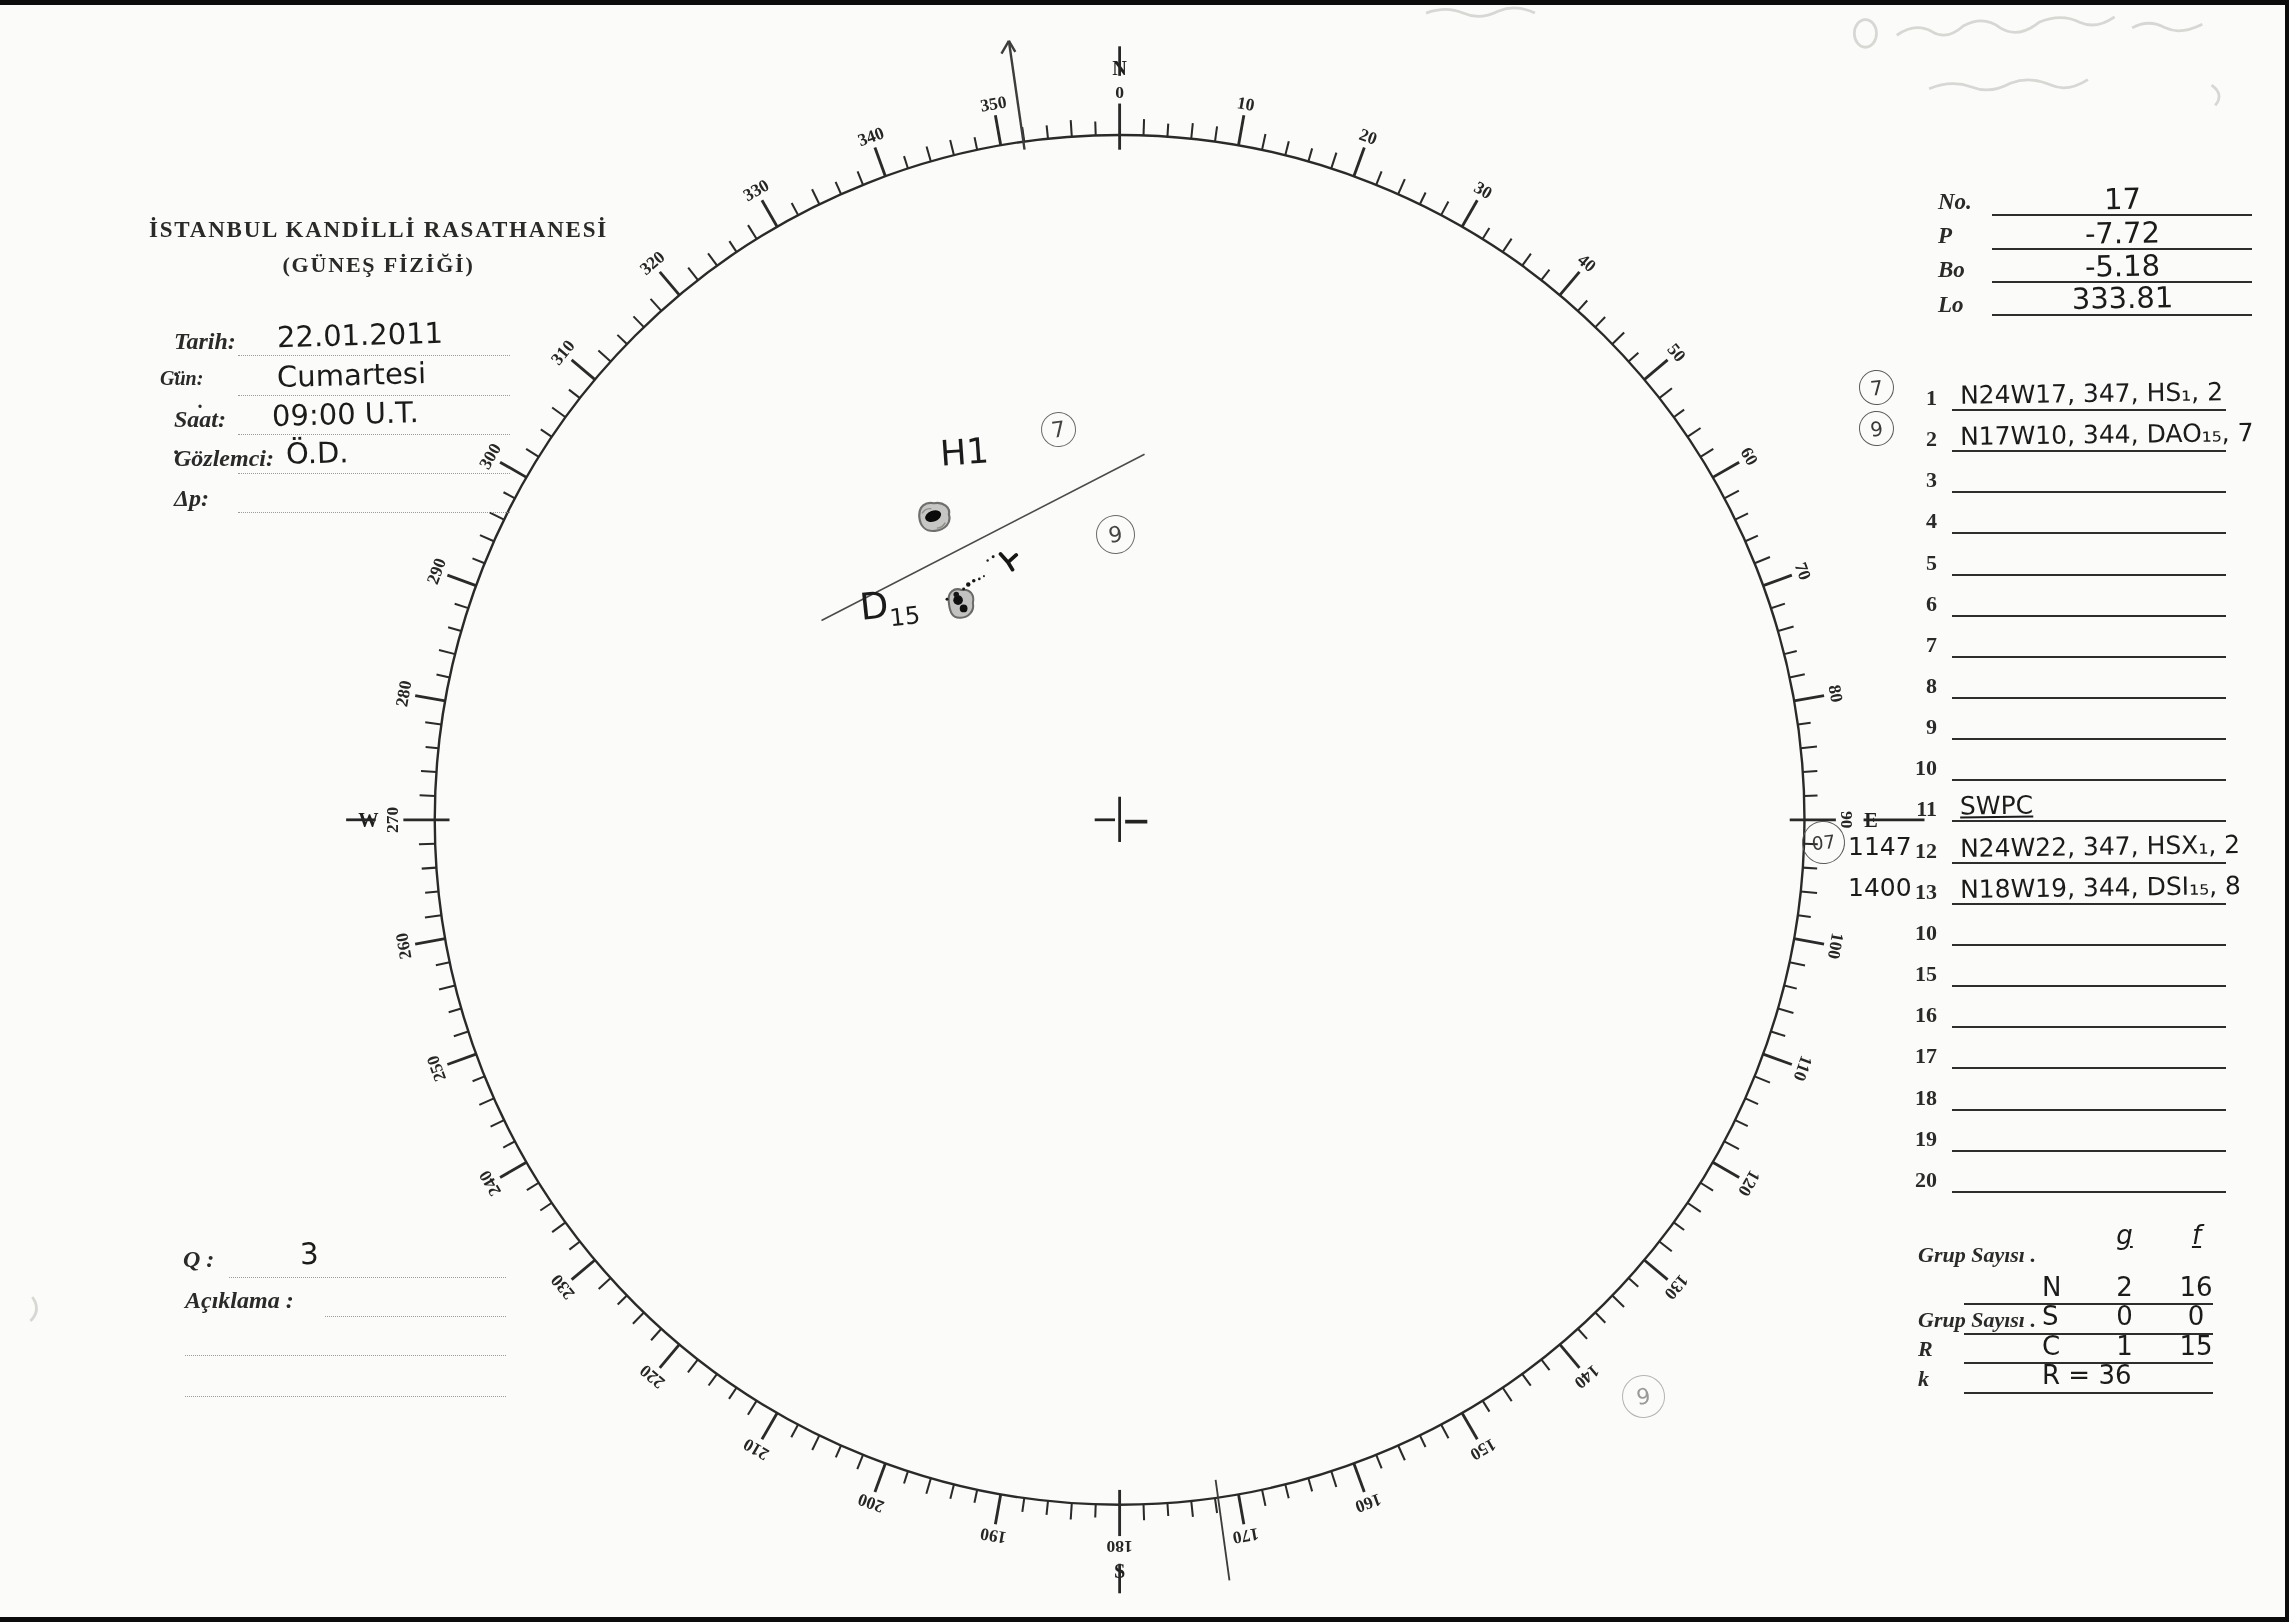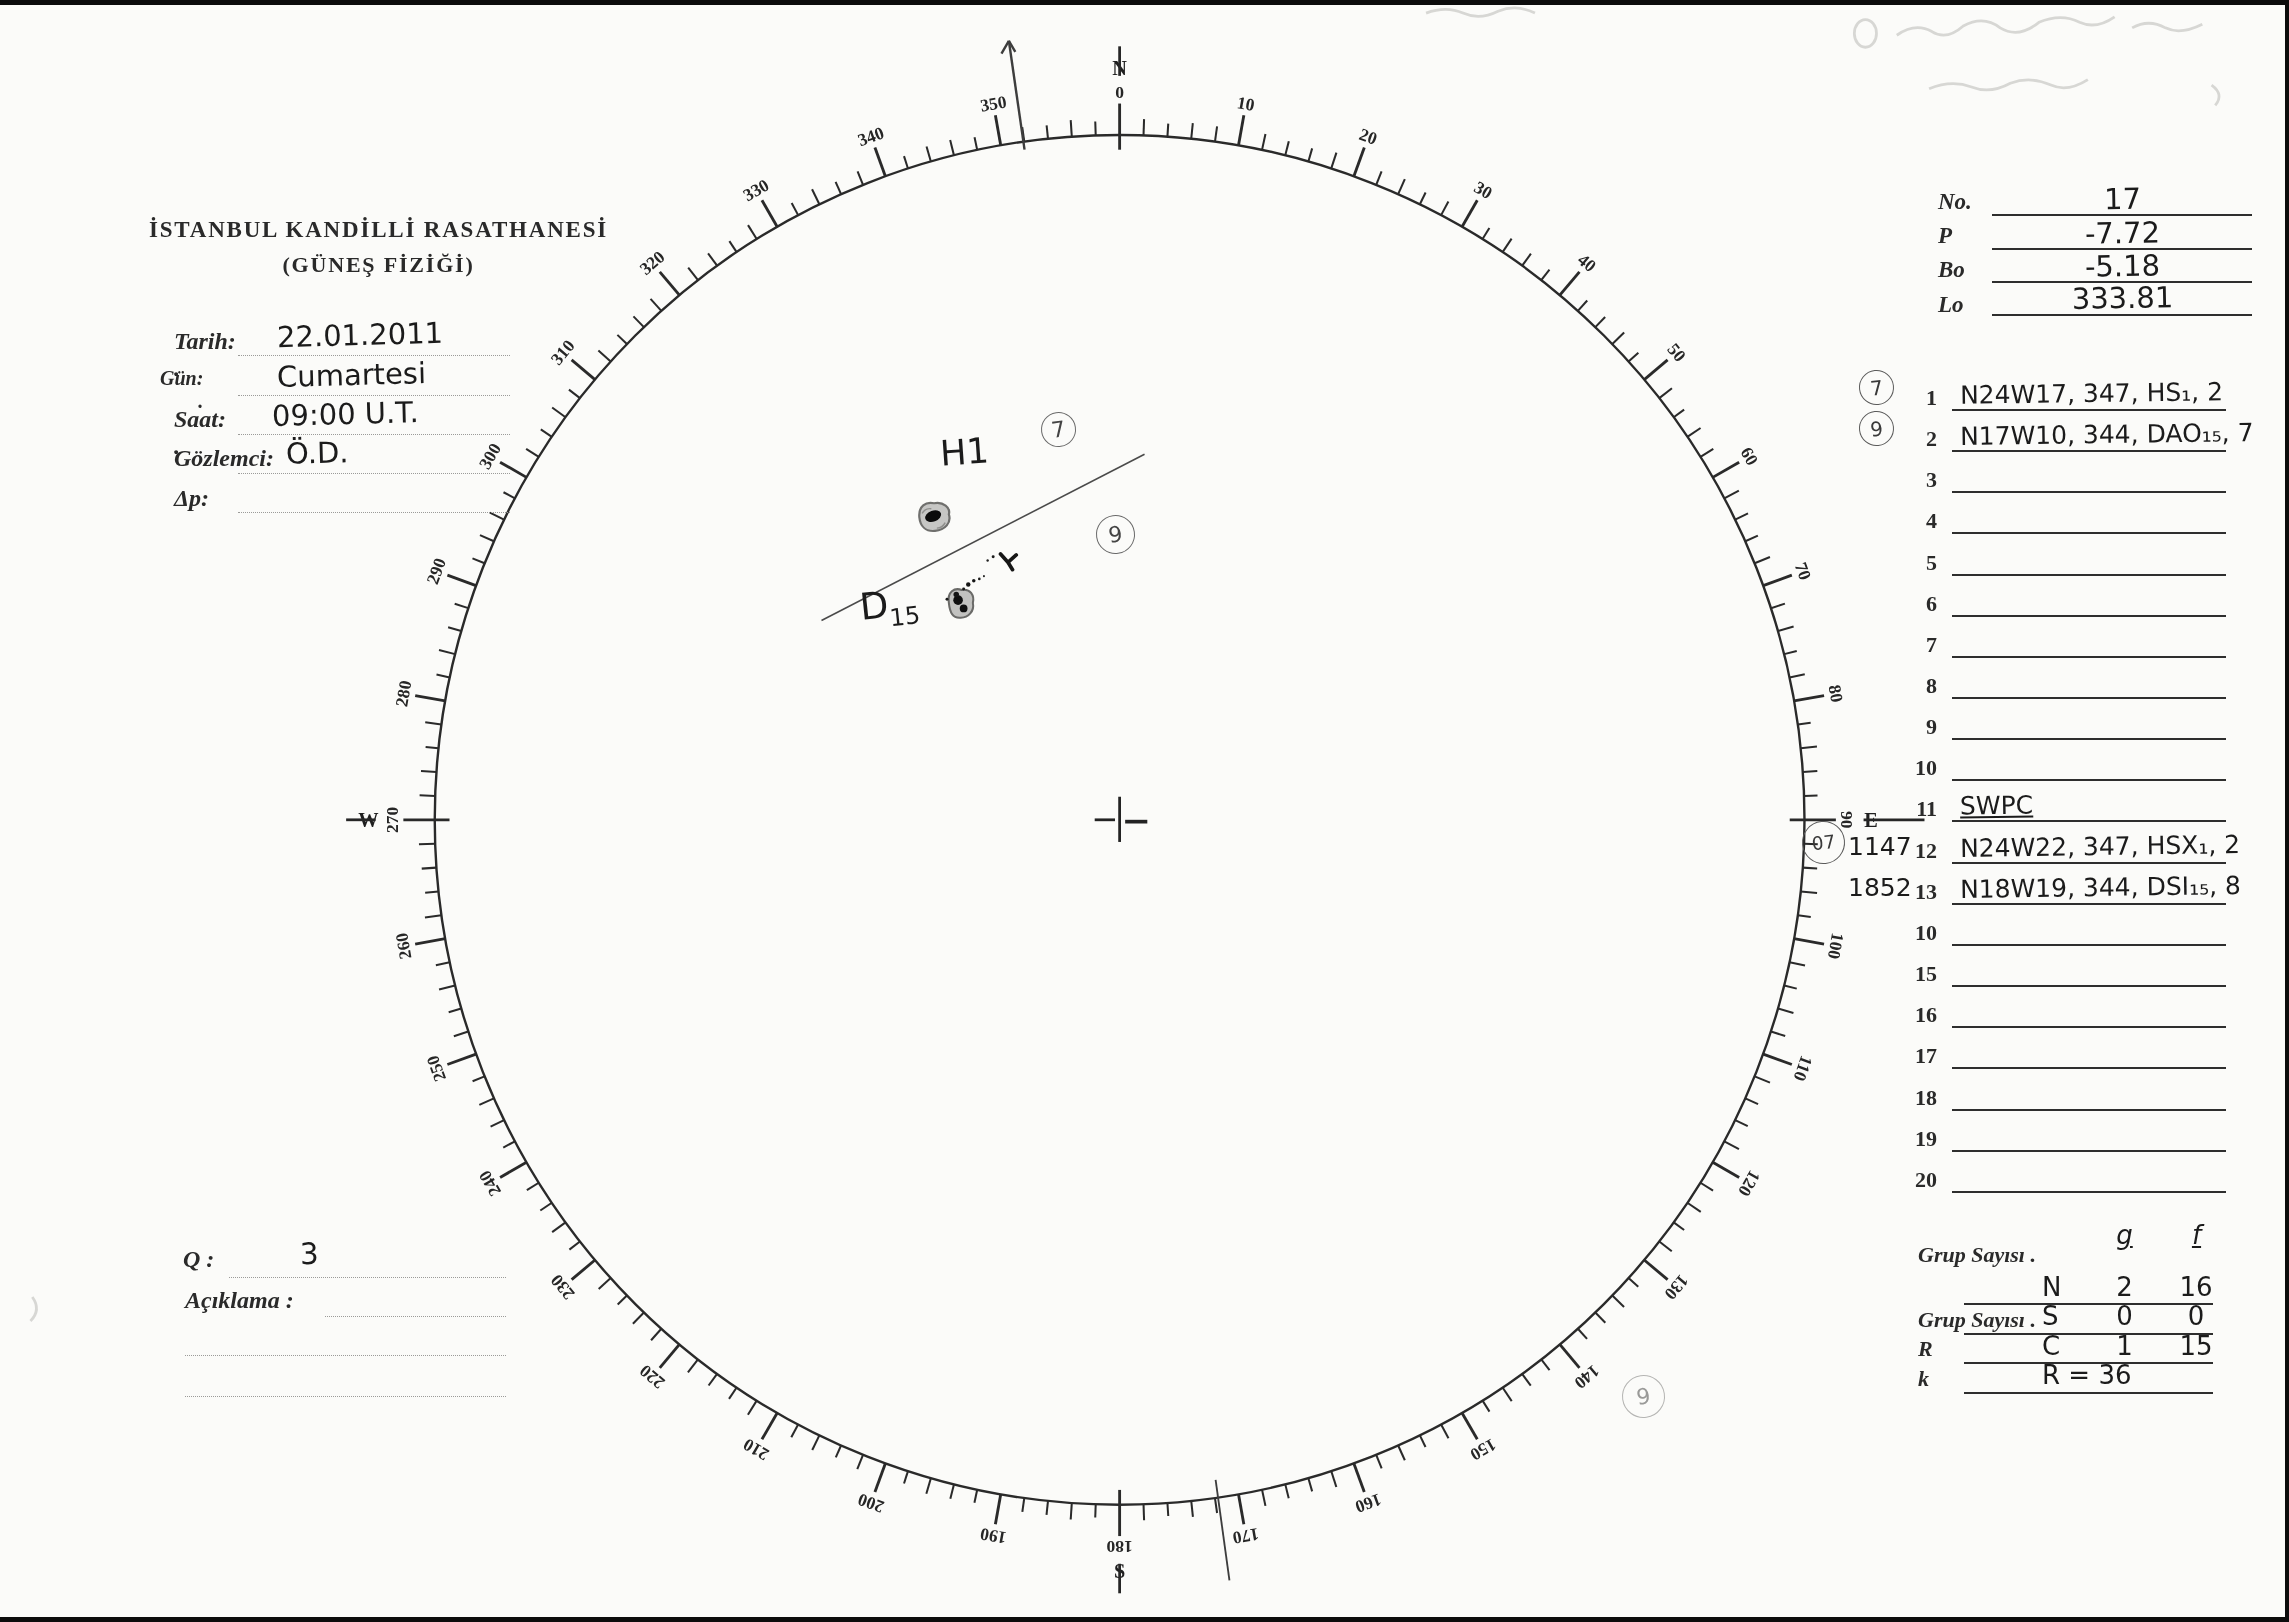--- a/index.html
+++ b/index.html
@@ -403,21 +403,21 @@
         <div class="listrow-num" style="position:absolute;left:1898px;top:838px;">12</div>
         <div class="solidline" style="position:absolute;left:1952px;top:862px;width:274px;"></div>
         <div class="hand" style="position:absolute;left:1960px;top:832px;font-size:25px;white-space:nowrap;transform:rotate(-0.8deg);">N24W22, 347, HSX₁, 2</div>
         <div class="hand" style="position:absolute;left:1848px;top:832px;font-size:25px;">1147</div>
         <div class="circ" style="position:absolute;left:1802px;top:821px;width:41px;height:41px;border:1.8px solid #5a5a5a;color:#3a3a3a;font-size:18.5px;transform:rotate(-6deg);">07</div>
       </div>
       <div style="position:absolute;left:0;top:0;">
         <div class="listrow-num" style="position:absolute;left:1898px;top:879px;">13</div>
         <div class="solidline" style="position:absolute;left:1952px;top:903px;width:274px;"></div>
         <div class="hand" style="position:absolute;left:1960px;top:873px;font-size:25px;white-space:nowrap;transform:rotate(-0.8deg);">N18W19, 344, DSI₁₅, 8</div>
-        <div class="hand" style="position:absolute;left:1848px;top:873px;font-size:25px;">1852</div>
+        <div class="hand" style="position:absolute;left:1848px;top:873px;font-size:25px;">1400</div>
       </div>
       <div style="position:absolute;left:0;top:0;">
         <div class="listrow-num" style="position:absolute;left:1898px;top:920px;">10</div>
         <div class="solidline" style="position:absolute;left:1952px;top:944px;width:274px;"></div>
       </div>
       <div style="position:absolute;left:0;top:0;">
         <div class="listrow-num" style="position:absolute;left:1898px;top:961px;">15</div>
         <div class="solidline" style="position:absolute;left:1952px;top:985px;width:274px;"></div>
       </div>
       <div style="position:absolute;left:0;top:0;">

